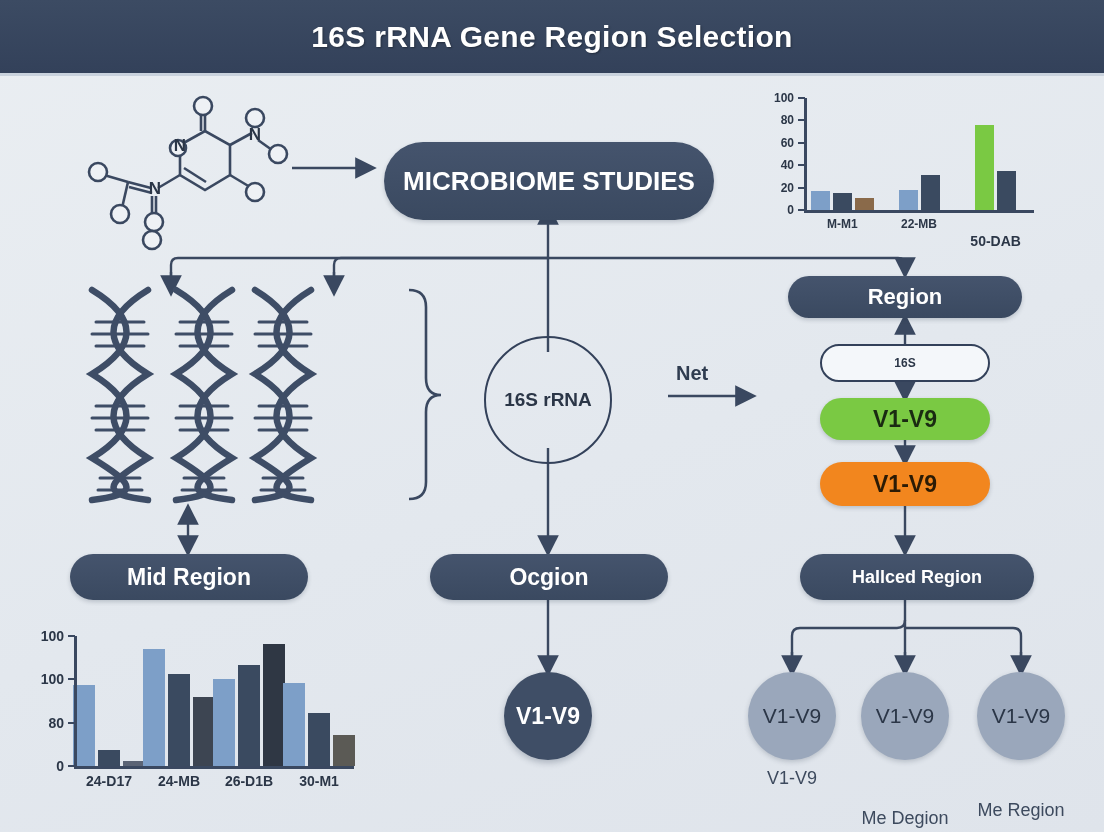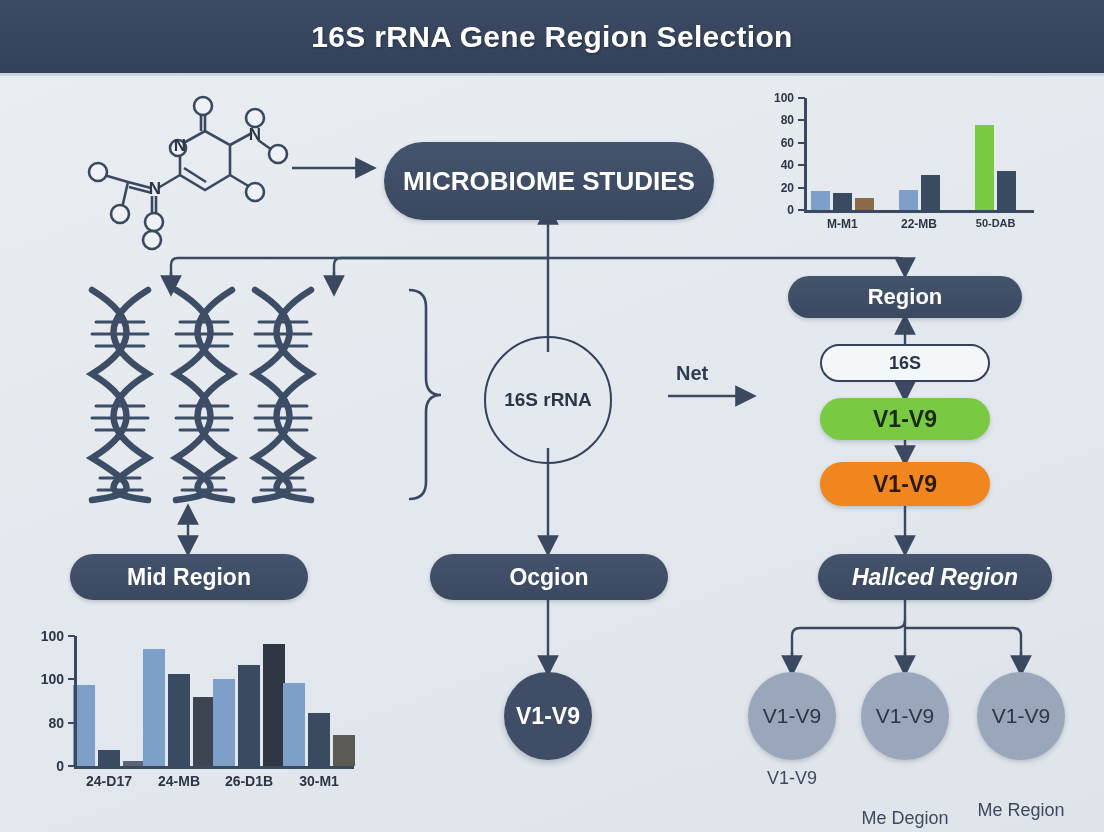--- a/index.html
+++ b/index.html
@@ -211,41 +211,41 @@
   <div class="circ outline" style="left:484px; top:336px; width:128px; height:128px;">
     <span>16S rRNA</span>
   </div>
 
   <div class="net-label" style="left:676px; top:362px;">Net</div>
 
   <div class="pill navy" style="left:788px; top:276px; width:234px; height:42px; font-size:22px;">
     <span>Region</span>
   </div>
 
-  <div class="pill outline" style="left:820px; top:344px; width:170px; height:38px; font-size:18px;">
+  <div class="pill outline" style="left:820px; top:344px; width:170px; height:38px; font-size:12px;">
     <span>16S</span>
   </div>
 
   <div class="pill green" style="left:820px; top:398px; width:170px; height:42px; font-size:23px;">
     <span>V1-V9</span>
   </div>
 
   <div class="pill orange" style="left:820px; top:462px; width:170px; height:44px; font-size:23px;">
     <span>V1-V9</span>
   </div>
 
   <div class="pill navy" style="left:70px; top:554px; width:238px; height:46px; font-size:23px;">
     <span>Mid Region</span>
   </div>
 
   <div class="pill navy" style="left:430px; top:554px; width:238px; height:46px; font-size:23px;align-items:center;">
     <span>Ocgion</span>
   </div>
 
-  <div class="pill navy" style="left:818px; top:554px; width:234px; height:46px; font-size:23px;font-style:italic;">
+  <div class="pill navy" style="left:800px; top:554px; width:234px; height:46px; font-size:18px;">
     <span>Hallced Region</span>
   </div>
 
   <div class="circ navy" style="left:504px; top:672px; width:88px; height:88px;">
     <span>V1-V9</span>
   </div>
 
   <div class="circ gray" style="left:748px; top:672px; width:88px; height:88px;">
     <span>V1-V9</span>
   </div>
@@ -280,21 +280,21 @@
       <div class="tick" style="left: 28px; top: 72.2px;"></div>
       <div class="ylab" style="left: 0px; top: 73.2px; width: 24px; font-size: 12px;">40</div>
       <div class="tick" style="left: 28px; top: 49.8px;"></div>
       <div class="ylab" style="left: 0px; top: 50.8px; width: 24px; font-size: 12px;">60</div>
       <div class="tick" style="left: 28px; top: 27.4px;"></div>
       <div class="ylab" style="left: 0px; top: 28.4px; width: 24px; font-size: 12px;">80</div>
       <div class="tick" style="left: 28px; top: 5px;"></div>
       <div class="ylab" style="left: 0px; top: 6px; width: 24px; font-size: 12px;">100</div>
       <div class="xlab" style="left: 34px; top: 125px; width: 76.6667px; font-size: 12px;">M-M1</div>
       <div class="xlab" style="left: 110.667px; top: 125px; width: 76.6667px; font-size: 12px;">22-MB</div>
-      <div class="xlab" style="left: 187.333px; top: 125px; width: 76.6667px; font-size: 11px;">50-DAB</div>
+      <div class="xlab" style="left: 187.333px; top: 141px; width: 76.6667px; font-size: 14px;">50-DAB</div>
     </div>
 
   <div class="chart" id="chart-bottom-left" style="left:30px; top:628px; width:330px; height:172px;">
       <div class="plot" style="left: 44px; top: 8px; width: 280px; height: 130px;">
         <div class="bar" style="left: -1px; width: 22px; height: 80.6px; background: rgb(125, 159, 200);"></div>
         <div class="bar" style="left: 24px; width: 22px; height: 15.6px; background: rgb(58, 74, 96);"></div>
         <div class="bar" style="left: 49px; width: 22px; height: 5.2px; background: rgb(91, 100, 117);"></div>
         <div class="bar" style="left: 69px; width: 22px; height: 117px; background: rgb(125, 159, 200);"></div>
         <div class="bar" style="left: 94px; width: 22px; height: 92.3px; background: rgb(58, 74, 96);"></div>
         <div class="bar" style="left: 119px; width: 22px; height: 68.9px; background: rgb(61, 69, 82);"></div>

